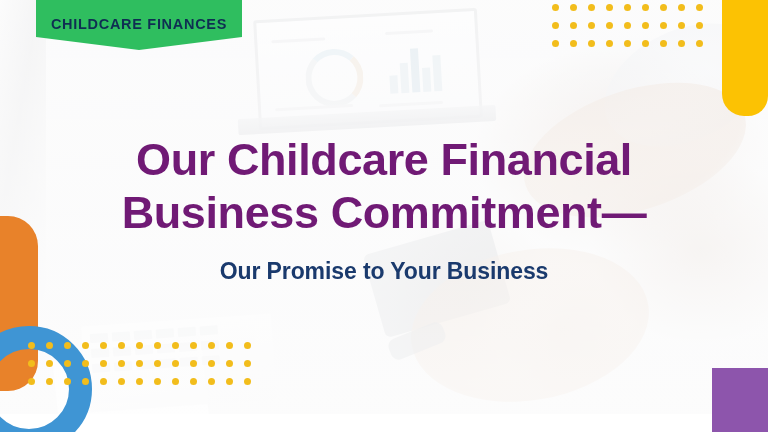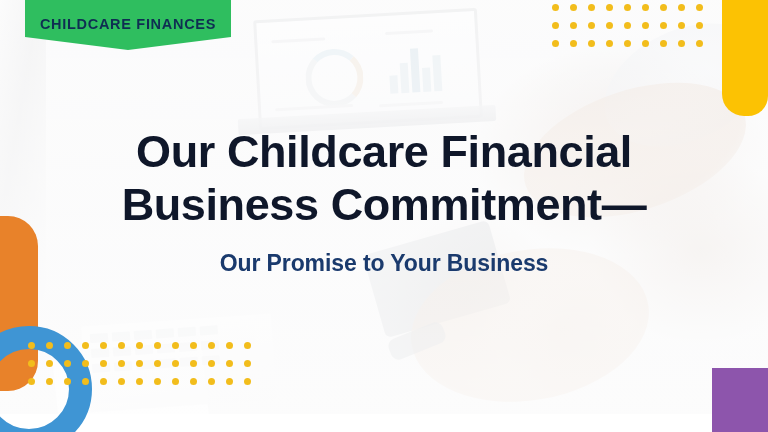--- a/index.html
+++ b/index.html
@@ -95,21 +95,21 @@
     position:absolute;left:388px;top:330px;width:58px;height:22px;
     background:#b0b4ba;border-radius:8px;transform:rotate(-22deg);opacity:.55;
   }
   
   .bottom-band{
     position:absolute;left:0;bottom:0;width:768px;height:18px;background:#ffffff;
   }
 
   
   .green-flag{
-    position:absolute;left:25px;top:0;width:206px;height:50px;
+    position:absolute;left:36px;top:0;width:206px;height:50px;
     background:#2fbe5f;
     clip-path:polygon(0 0,100% 0,100% 74%,50% 100%,0 74%);
     display:flex;align-items:flex-start;justify-content:center;
   }
   .green-flag-label{
     color:#0f2e52;font-size:14.5px;font-weight:700;letter-spacing:.7px;
     line-height:1;padding-top:17px;white-space:nowrap;
   }
 
   .yellow-rr{
@@ -139,21 +139,21 @@
   .dots-tr{left:552px;top:4px;grid-template-columns:repeat(9,18px);grid-auto-rows:18px;}
   .dots-tr b{width:7px;height:7px;}
   .dots-bl{left:28px;top:342px;grid-template-columns:repeat(13,18px);grid-auto-rows:18px;}
   .dots-bl b{width:7px;height:7px;}
 
   
   .text-block{
     position:absolute;left:0;top:118px;width:768px;text-align:center;
   }
   .headline{
-    margin:7px;color:#0f172a;
+    margin:15px;color:#701a75;
     font-size:45px;line-height:53px;font-weight:700;
     letter-spacing:-.4px;
   }
   .subhead{
     margin:18px 16px 0;color:#1a3a6d;
     font-size:23px;line-height:28px;font-weight:700;letter-spacing:-.1px;
   }
 </style>
 </head>
 <body>

